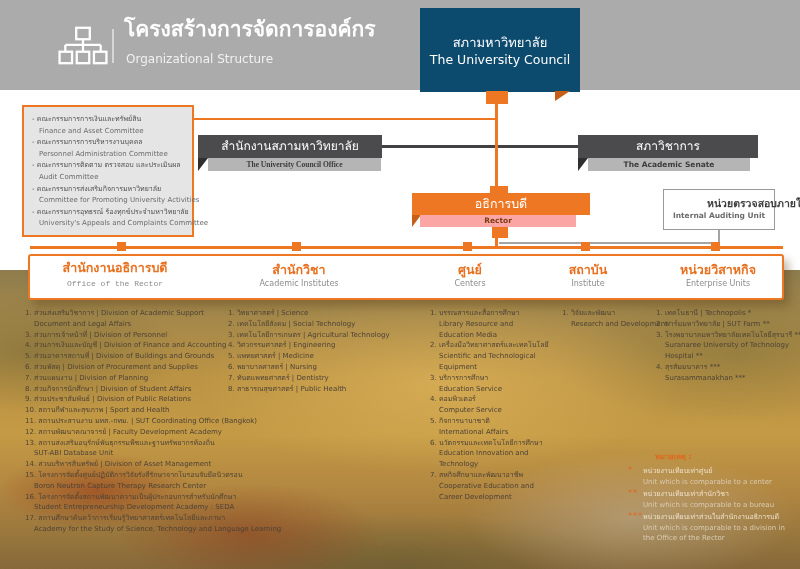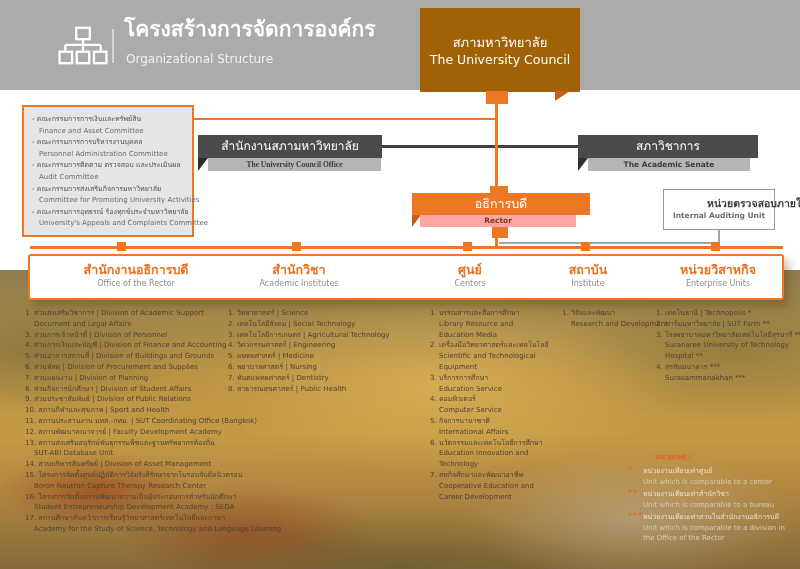--- a/index.html
+++ b/index.html
@@ -8,21 +8,21 @@
   .abs{position:absolute;}
 
   
   .topbar{left:0;top:0;width:800px;height:90px;background:#ababab;}
   .icon-wrap{left:58px;top:26px;width:50px;height:40px;}
   .divider{left:112px;top:29px;width:2px;height:34px;background:#d6d6d6;}
   .title-th{left:124px;top:12px;font-size:21px;font-weight:600;color:#ffffff;white-space:nowrap;}
   .title-en{left:126px;top:52px;font-size:12px;color:#f1f1f1;white-space:nowrap;}
 
   
-  .council{left:420px;top:8px;width:160px;height:84px;background:#a16207;text-align:center;}
+  .council{left:420px;top:8px;width:160px;height:84px;background:#0c4a6e;text-align:center;}
   .council .th{margin-top:26px;font-size:13px;color:#fff;line-height:18px;}
   .council .en{font-size:12.5px;color:#fff;line-height:16px;}
   .council-notch{right:10px;bottom:-9px;width:0;height:0;border-style:solid;
                  border-width:10px 15px 0 0;border-color:#c75f17 transparent transparent transparent;}
   .council-tab{left:486px;top:91px;width:22px;height:13px;background:#ee7724;}
 
   
   .vline-main{left:495px;top:103px;width:3px;height:92px;background:#ee7724;z-index:4;}
   .vline-low{left:495px;top:237px;width:3px;height:11px;background:#ee7724;z-index:4;}
   .hline-committee{left:194px;top:118px;width:302px;height:2px;background:#ee7724;z-index:1;}
@@ -171,21 +171,21 @@
 <div class="abs rector-fold"></div>
 <div class="abs rector-sub">Rector</div>
 <div class="abs rector-bottab"></div>
 
 <div class="abs audit">
   <div class="th">หน่วยตรวจสอบภายใน</div>
   <div class="en">Internal Auditing Unit</div>
 </div>
 
 <div class="abs strip">
-  <div class="scol" style="left:21px;">
+  <div class="scol" style="left:0;font-family:Liberation Mono, monospace;">
     <div class="sth">สำนักงานอธิการบดี</div>
     <div class="sen">Office of the Rector</div>
   </div>
   <div class="scol" style="left:184px;">
     <div class="sth">สำนักวิชา</div>
     <div class="sen">Academic Institutes</div>
   </div>
   <div class="scol" style="left:355px;">
     <div class="sth">ศูนย์</div>
     <div class="sen">Centers</div>

